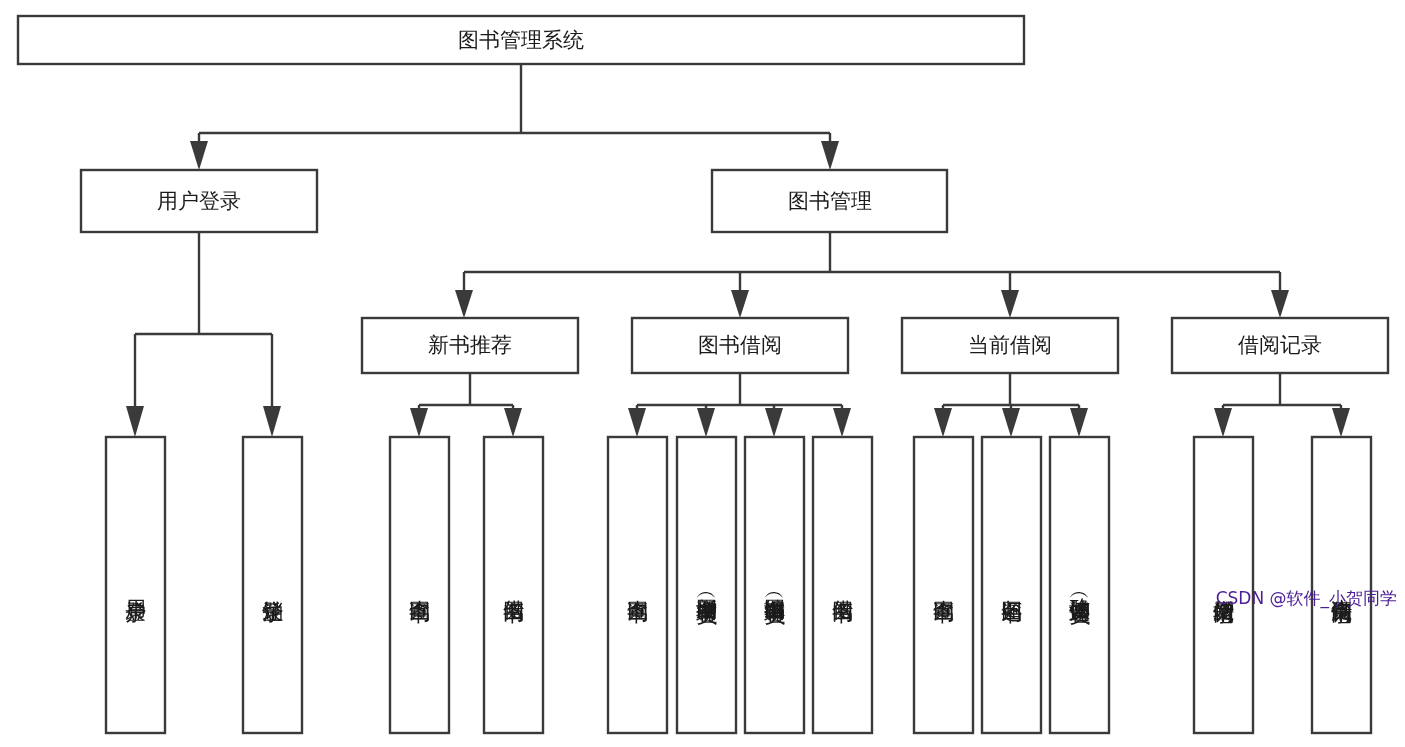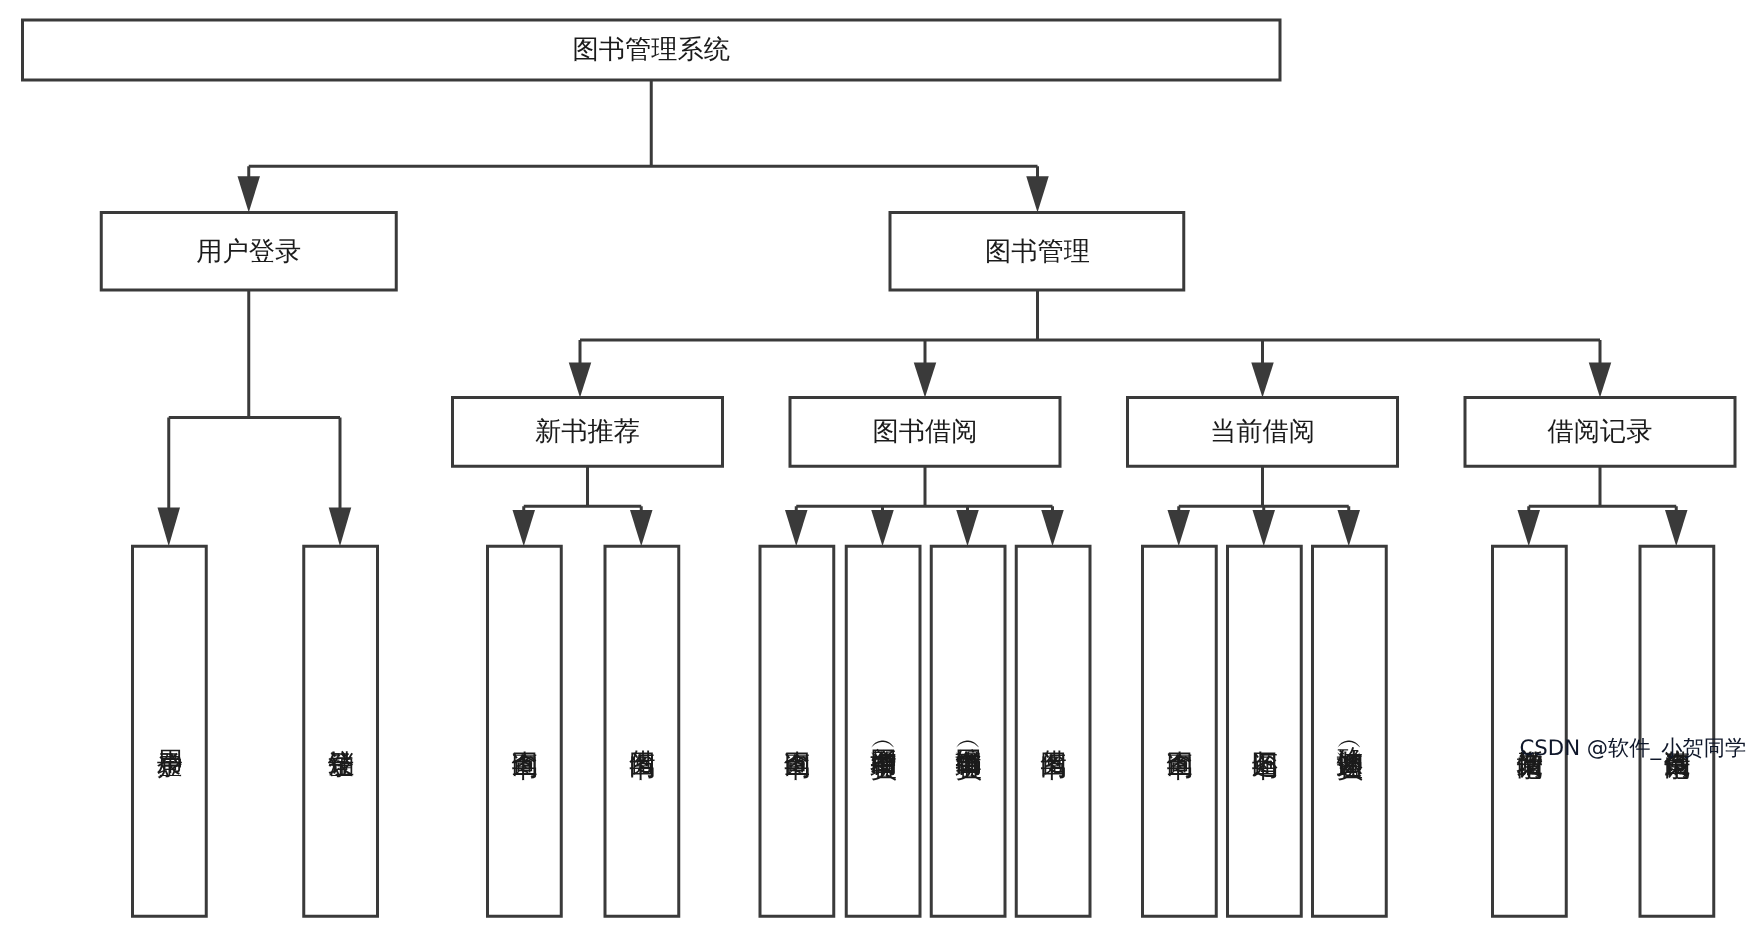--- a/index.html
+++ b/index.html
@@ -64,21 +64,21 @@
     justify-content: center;
     letter-spacing: 1px;
     pointer-events: none;
   }
   #watermark {
     position: absolute;
     right: 8px;
     bottom: 6px;
     font-family: "DejaVu Sans", "Liberation Sans", sans-serif;
     font-size: 17px;
-    color: #0f172a;
+    color: #4c1d95;
     white-space: nowrap;
   }
 </style>
 </head>
 <body>
 
 <div id="diagram-root">
 
   <svg id="tree-svg" viewBox="0 0 1405 747" xmlns="http://www.w3.org/2000/svg">
     <defs></defs>

